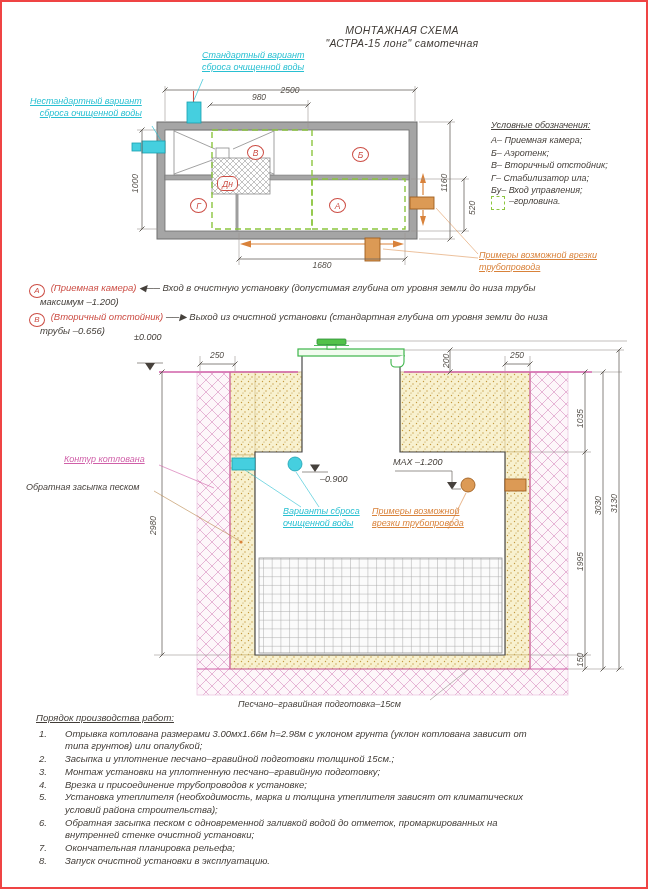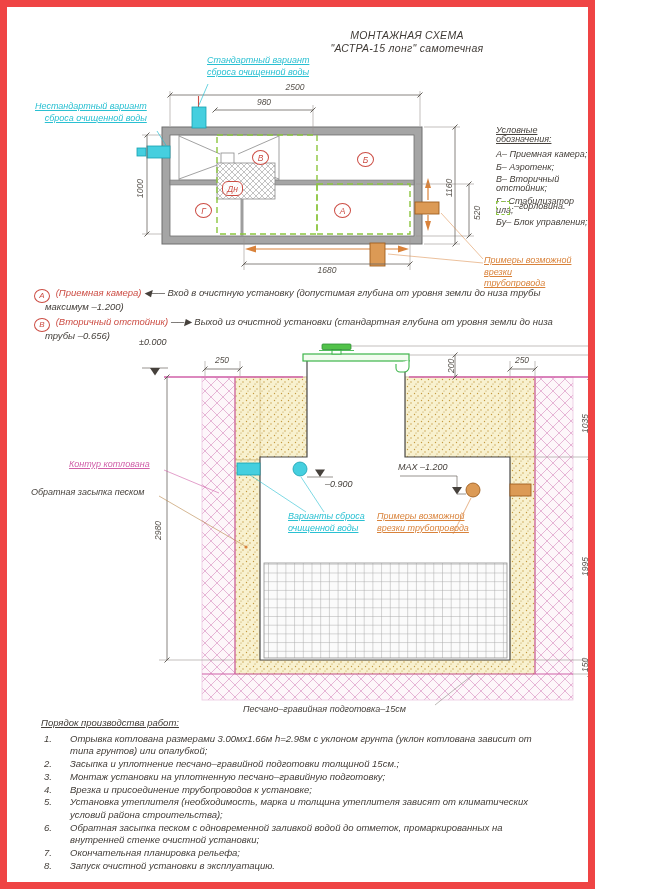--- a/index.html
+++ b/index.html
@@ -1,17 +1,17 @@
 <!DOCTYPE html>
 <html><head>
 <meta charset="utf-8">
 <style>
   html,body{margin:0;padding:0;background:#fff;}
-  #canvas{position:relative;width:595px;height:889px;background:#fff;overflow:hidden;
-          font-family:"Liberation Sans",sans-serif;border:7px solid #ef4444;box-sizing:border-box;}
+  #canvas{position:relative;width:648px;height:889px;background:#fff;overflow:hidden;
+          font-family:"Liberation Sans",sans-serif;border:2px solid #ef4444;box-sizing:border-box;}
   svg{position:absolute;left:0;top:0;}
   .t{position:absolute;font:italic 9px/1.3 "Liberation Sans",sans-serif;color:#46413c;white-space:nowrap;}
   .pre{white-space:pre-line;}
   .cyan{color:#29c0d2;}
   .orange{color:#d9823a;}
   .mag{color:#d05fa8;}
   .red{color:#cc4d44;}
   .u{text-decoration:underline;}
   .dim{position:absolute;font:italic 8.5px/1 "Liberation Sans",sans-serif;color:#57524c;white-space:nowrap;}
   .rot{transform:rotate(-90deg);transform-origin:0 0;}
@@ -264,40 +264,40 @@
   <span class="l2">"АСТРА-15 лонг" самотечная</span>
 </div>
 
 <span class="t pre cyan u" style="left:200px;top:48px;">Стандартный вариант
 сброса очищенной воды</span>
 <span class="t pre cyan u" style="left:28px;top:94px;text-align:right;">Нестандартный вариант
 сброса очищенной воды</span>
 <span class="t pre orange u" style="left:477px;top:248px;">Примеры возможной врезки
 трубопровода</span>
 
-<span class="dim ctr" style="left:268px;top:76px;width:40px;">2500</span>
+<span class="dim ctr" style="left:268px;top:84px;width:40px;">2500</span>
 <span class="dim ctr" style="left:237px;top:91px;width:40px;">980</span>
 <span class="dim rot" style="left:129px;top:191px;">1000</span>
 <span class="dim rot" style="left:438px;top:190px;">1160</span>
 <span class="dim rot" style="left:466px;top:213px;">520</span>
 <span class="dim ctr" style="left:300px;top:259px;width:40px;">1680</span>
 
 <span class="cc" style="left:327px;top:196px;">А</span>
 <span class="cc" style="left:350px;top:145px;">Б</span>
 <span class="cc" style="left:245px;top:143px;">В</span>
 <span class="cc" style="left:188px;top:196px;">Г</span>
 <span class="cc" style="left:215px;top:174px;width:19px;border-radius:6px;">Дн</span>
 
 <div class="legend">
   <div class="hd">Условные обозначения:</div>
   <div class="it">А– Приемная камера;</div>
   <div class="it">Б– Аэротенк;</div>
   <div class="it">В– Вторичный отстойник;</div>
   <div class="it">Г– Стабилизатор ила;</div>
-  <div class="it">Бу– Блок управления;</div>
+  <div class="it">Бу– Вход управления;</div>
 </div>
 <div class="neckrow">
   <span class="neckbox"></span>
   <span style="font:italic 9px 'Liberation Sans',sans-serif;color:#46413c;">–горловина.</span>
 </div>
 
 <div class="para" style="left:27px;top:280px;">
   <span class="cci">А</span>
   <span class="red">(Приемная камера)</span>
   <span>◀──</span>

